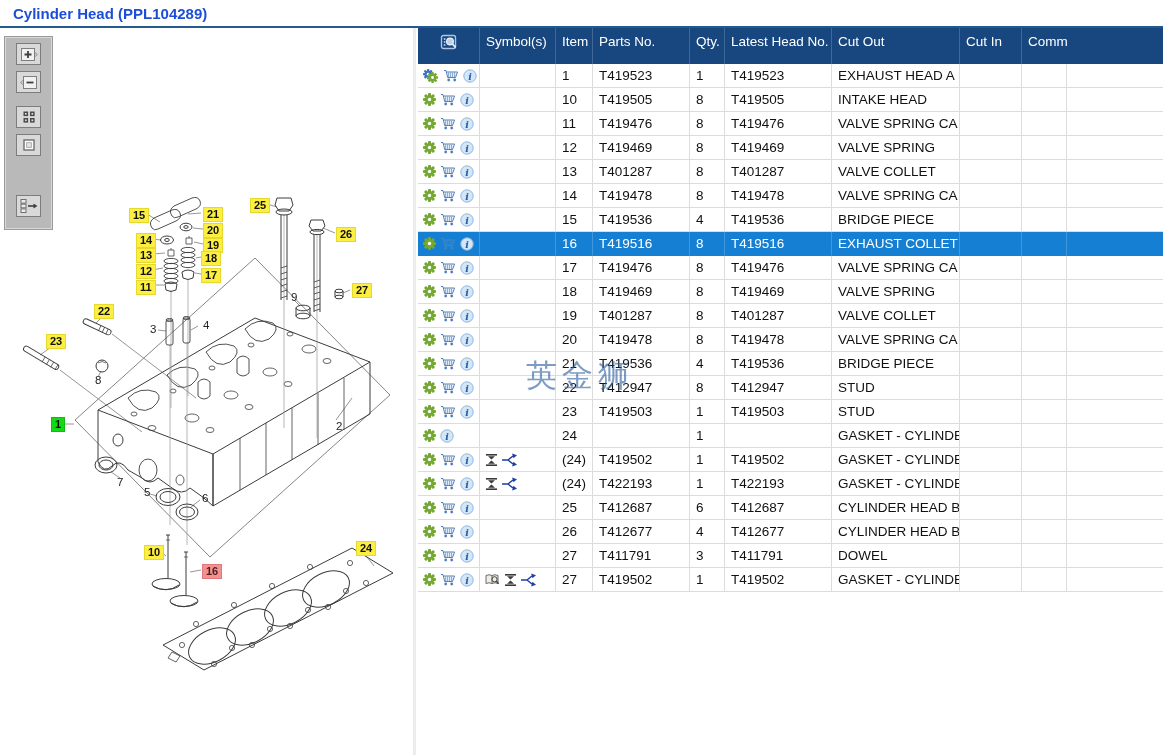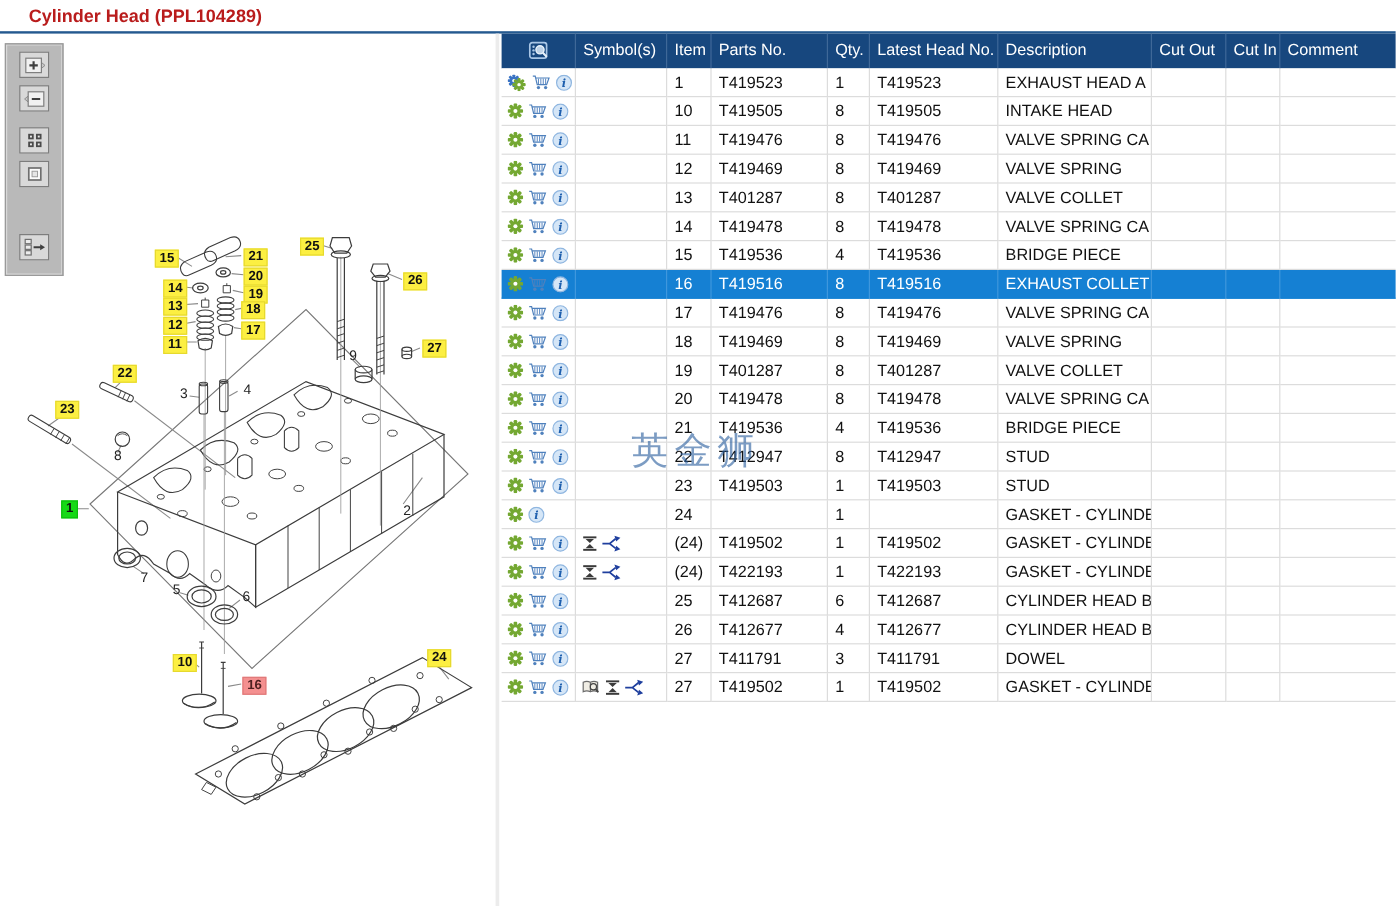--- a/index.html
+++ b/index.html
@@ -2,21 +2,21 @@
 <html><head>
 <meta charset="utf-8">
 <style>
   html,body{margin:0;padding:0;}
   body{
     width:1163px;height:755px;position:relative;overflow:hidden;
     background:#fff;font-family:"Liberation Sans",sans-serif;
     -webkit-font-smoothing:antialiased;
   }
   
-  .page-title{position:absolute;left:24px;top:5px;font-size:15px;font-weight:bold;color:#b91c1c;}
+  .page-title{position:absolute;left:13px;top:5px;font-size:15px;font-weight:bold;color:#1d4ed8;}
   .top-line{position:absolute;left:0;top:26px;width:100%;height:2px;background:#24598f;}
   .panel-divider{position:absolute;left:413px;top:28px;width:3px;height:727px;background:#ececec;}
 
   
   .dtoolbar{
     position:absolute;left:4px;top:36px;width:47px;height:192px;
     background:#b9b9b9;border:1px solid #9a9a9a;box-shadow:inset 0 0 0 1px #d8d8d8;
   }
   .dtool-btn{
     position:absolute;left:11px;width:25px;height:22px;background:#d9d9d9;
@@ -35,21 +35,21 @@
   .callout.g{background:#16d916;border:1px solid #0cbf0c;}
   .callout.r{background:#f49090;border:1px solid #e07a7a;color:#4d2020;}
   .callout.p{background:transparent;font-weight:normal;font-size:11.5px;color:#222;}
 
   
   .ptable{position:absolute;left:418px;top:28px;width:745px;}
   .thead,.trow{
     display:grid;
     grid-template-columns:62px 76px 37px 97px 35px 107px 128px 62px 45px 1fr;
   }
-  .thead{height:29px;background:#17477e;color:#fff;}
+  .thead{height:36px;background:#17477e;color:#fff;}
   .thead .cell{
     font-size:13.5px;padding:6px 0 0 6px;box-sizing:border-box;
     border-right:1px solid #3f6898;overflow:hidden;white-space:nowrap;
   }
   .thead .cell:last-child{border-right:none;}
   .trow{height:24px;background:#fff;}
   .trow .cell{
     font-size:13.5px;color:#111;padding:4px 0 0 6px;box-sizing:border-box;
     border-right:1px solid #dcdcdc;border-bottom:1px solid #dcdcdc;
     overflow:hidden;white-space:nowrap;
@@ -337,21 +337,20 @@
           <circle cx="4.6" cy="8" r="1" fill="#a9c6e6"></circle>
           <circle cx="4.6" cy="11" r="1" fill="#a9c6e6"></circle>
    <circle cx="10" cy="7.5" r="3.4" fill="#dcebf9" fill-opacity="0.85" stroke="#e8f2fb" stroke-width="1.2"></circle>
    <path d="M12.4,10 L15.6,13.4" stroke="#e8f2fb" stroke-width="1.8"></path>
         </svg></div>
     <div class="cell">Symbol(s)</div>
     <div class="cell">Item</div>
     <div class="cell">Parts No.</div>
     <div class="cell">Qty.</div>
     <div class="cell">Latest Head No.</div>
-    <div class="cell">Description</div>
     <div class="cell">Cut Out</div>
     <div class="cell">Cut In</div>
     <div class="cell">Comment</div>
   </div>
   <div id="tbody">
       <div class="trow">
         <div class="cell icons">
           <svg width="16" height="14" viewBox="0 0 16 14">
             <g transform="translate(0,0) scale(0.8)">
     <g fill="#3973c4">

